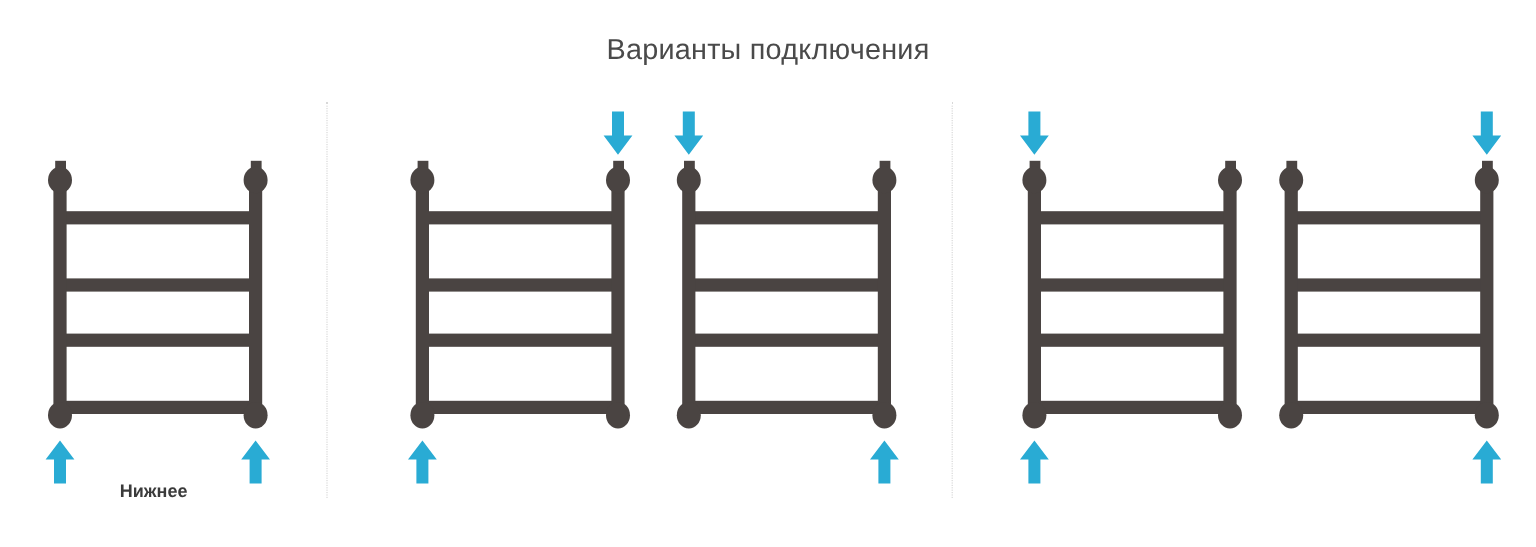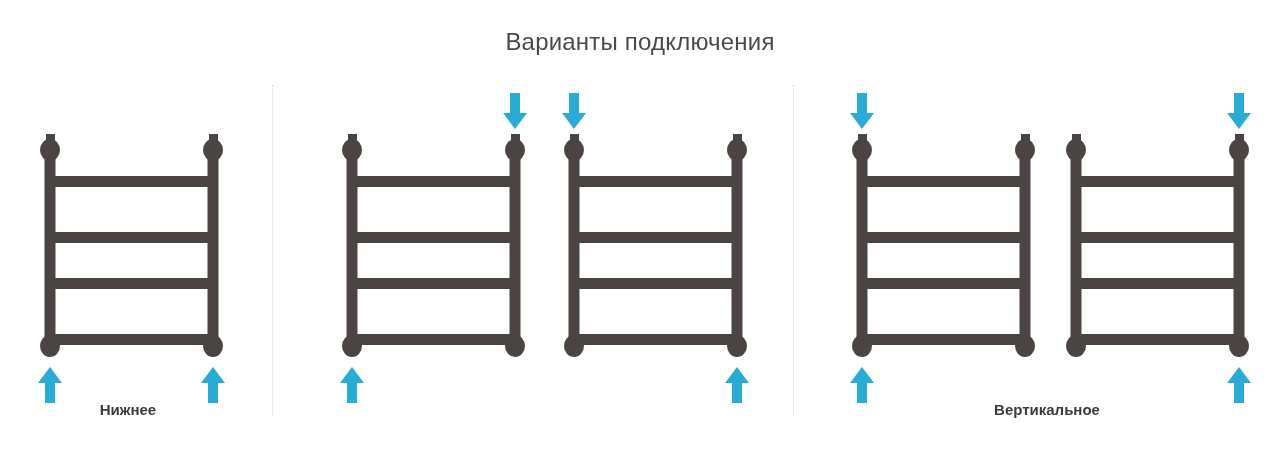--- a/index.html
+++ b/index.html
@@ -55,21 +55,20 @@
 </head>
 <body>
 
 <div id="stage">
 
   <div id="title">Варианты подключения</div>
 
 <div class="divider" style="left: 272px;"></div>
     <div class="divider" style="left: 793px;"></div>
     <div class="group-label" style="left: -22px; width: 300px;">Нижнее</div>
-    <div class="group-label" style="left: 897px; width: 300px;">Вертикальное</div>
     <svg width="215" height="420" viewBox="0 0 215 420" class="ladder-svg" style="left: 38px; top: 0px;">
       <g>
         <rect x="7.5" y="176" width="172" height="11" fill="#4a4442"></rect>
         <rect x="7.5" y="232" width="172" height="11" fill="#4a4442"></rect>
         <rect x="7.5" y="278" width="172" height="11" fill="#4a4442"></rect>
         <rect x="7.5" y="334" width="172" height="11" fill="#4a4442"></rect>
         <rect x="6.5" y="150" width="11" height="196" fill="#4a4442"></rect>
         <rect x="8" y="134" width="9" height="12" fill="#4a4442"></rect>
         <ellipse cx="12" cy="150" rx="10" ry="11" fill="#4a4442"></ellipse>
         <rect x="8" y="343" width="9" height="12" fill="#4a4442"></rect>

